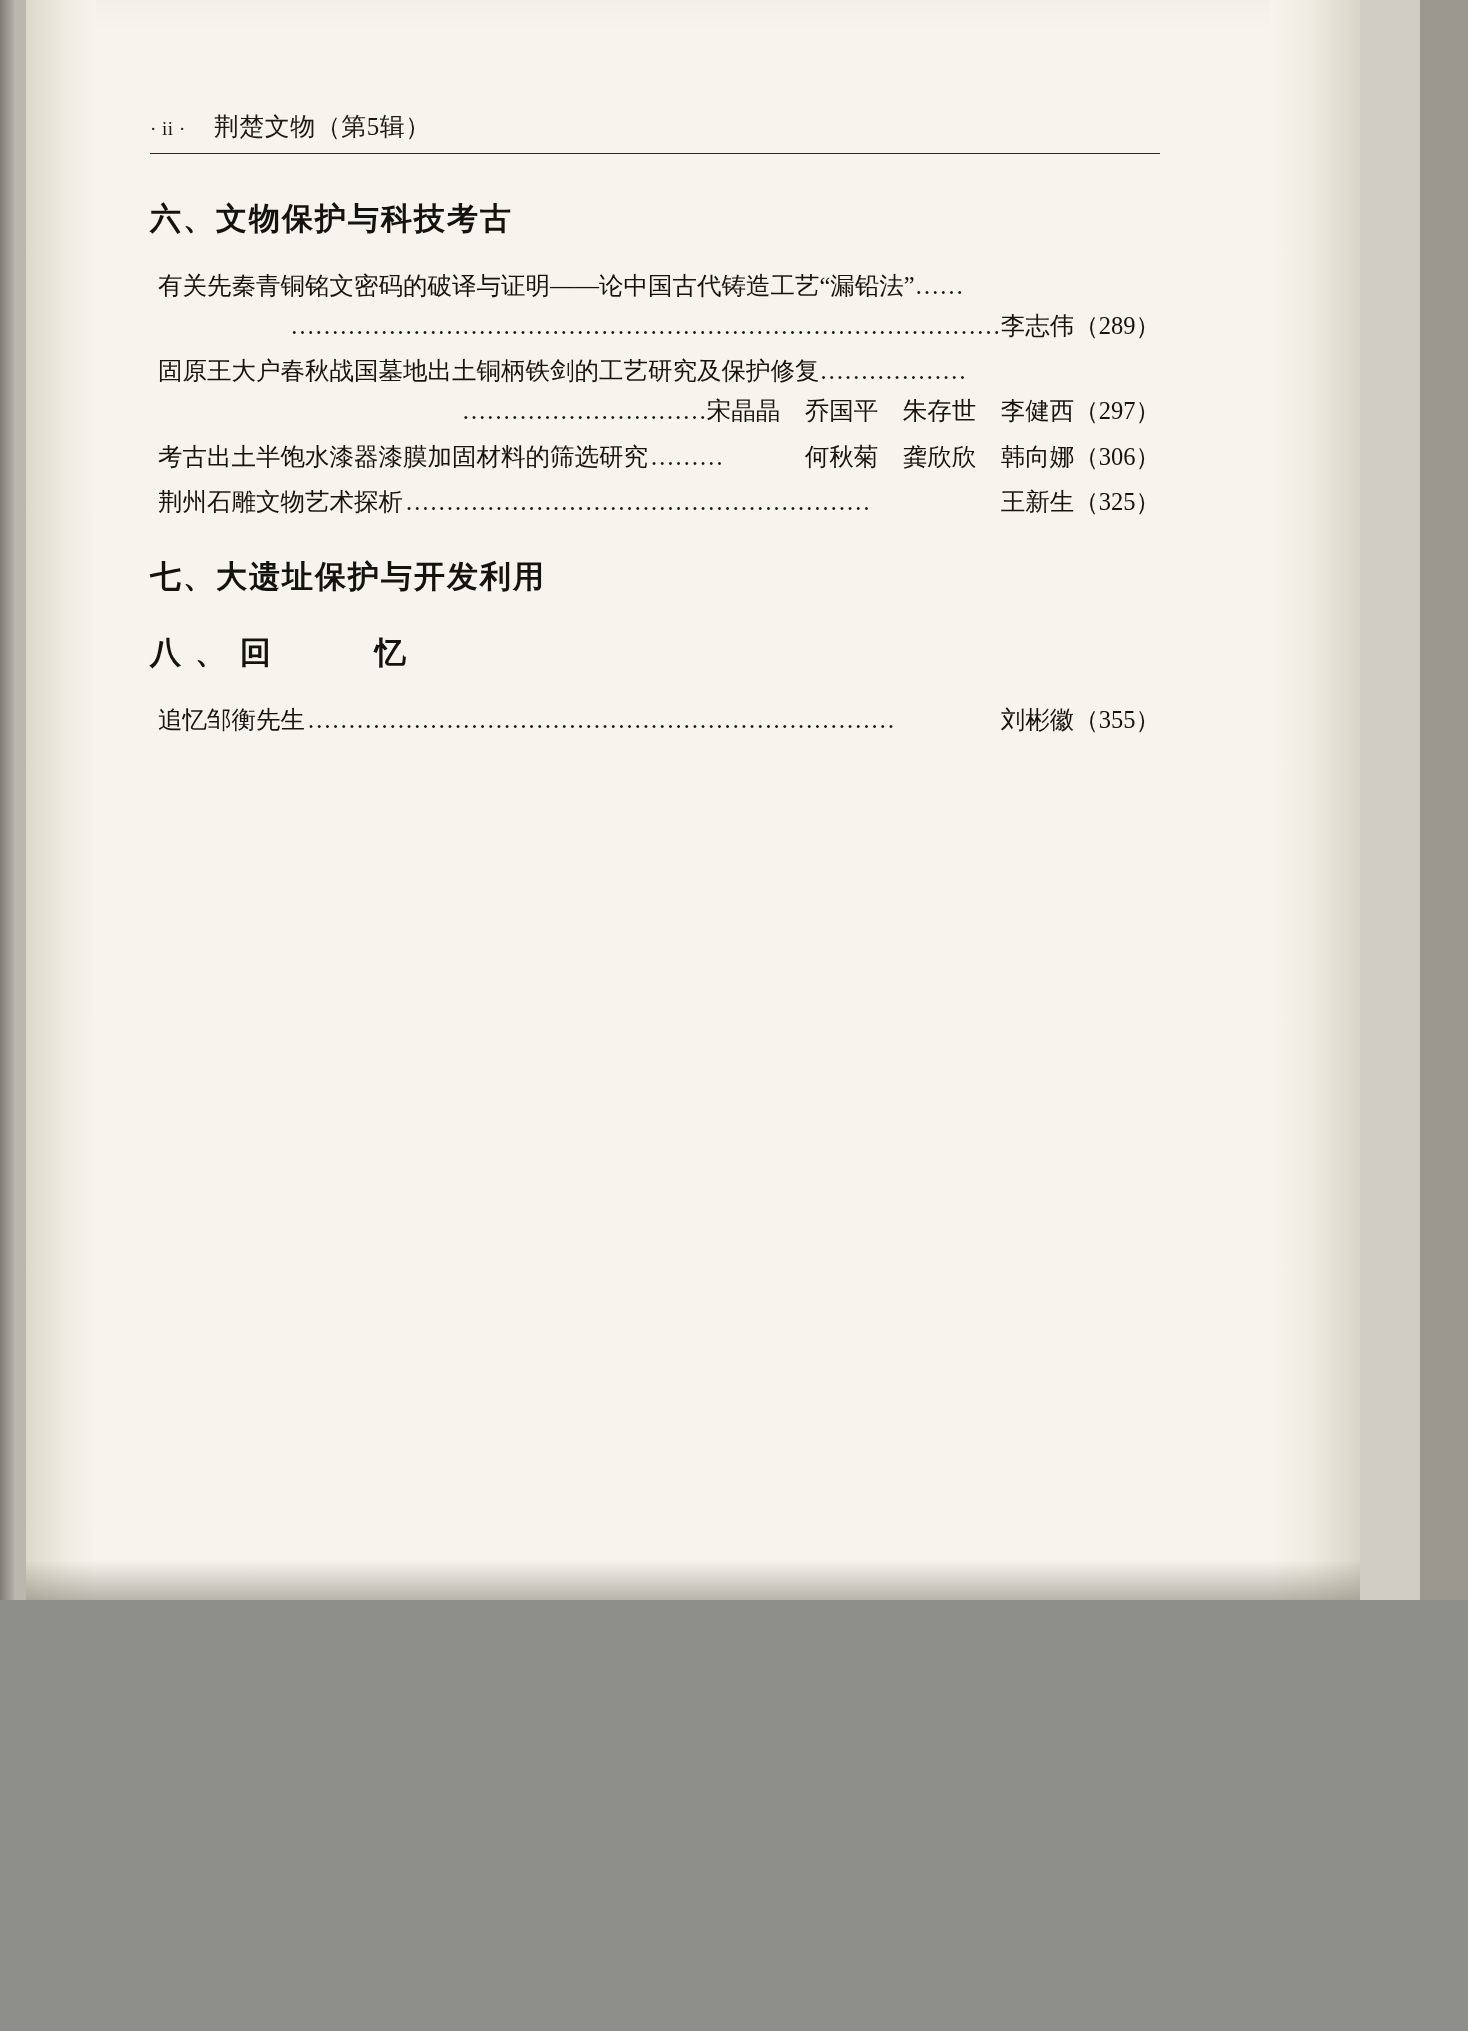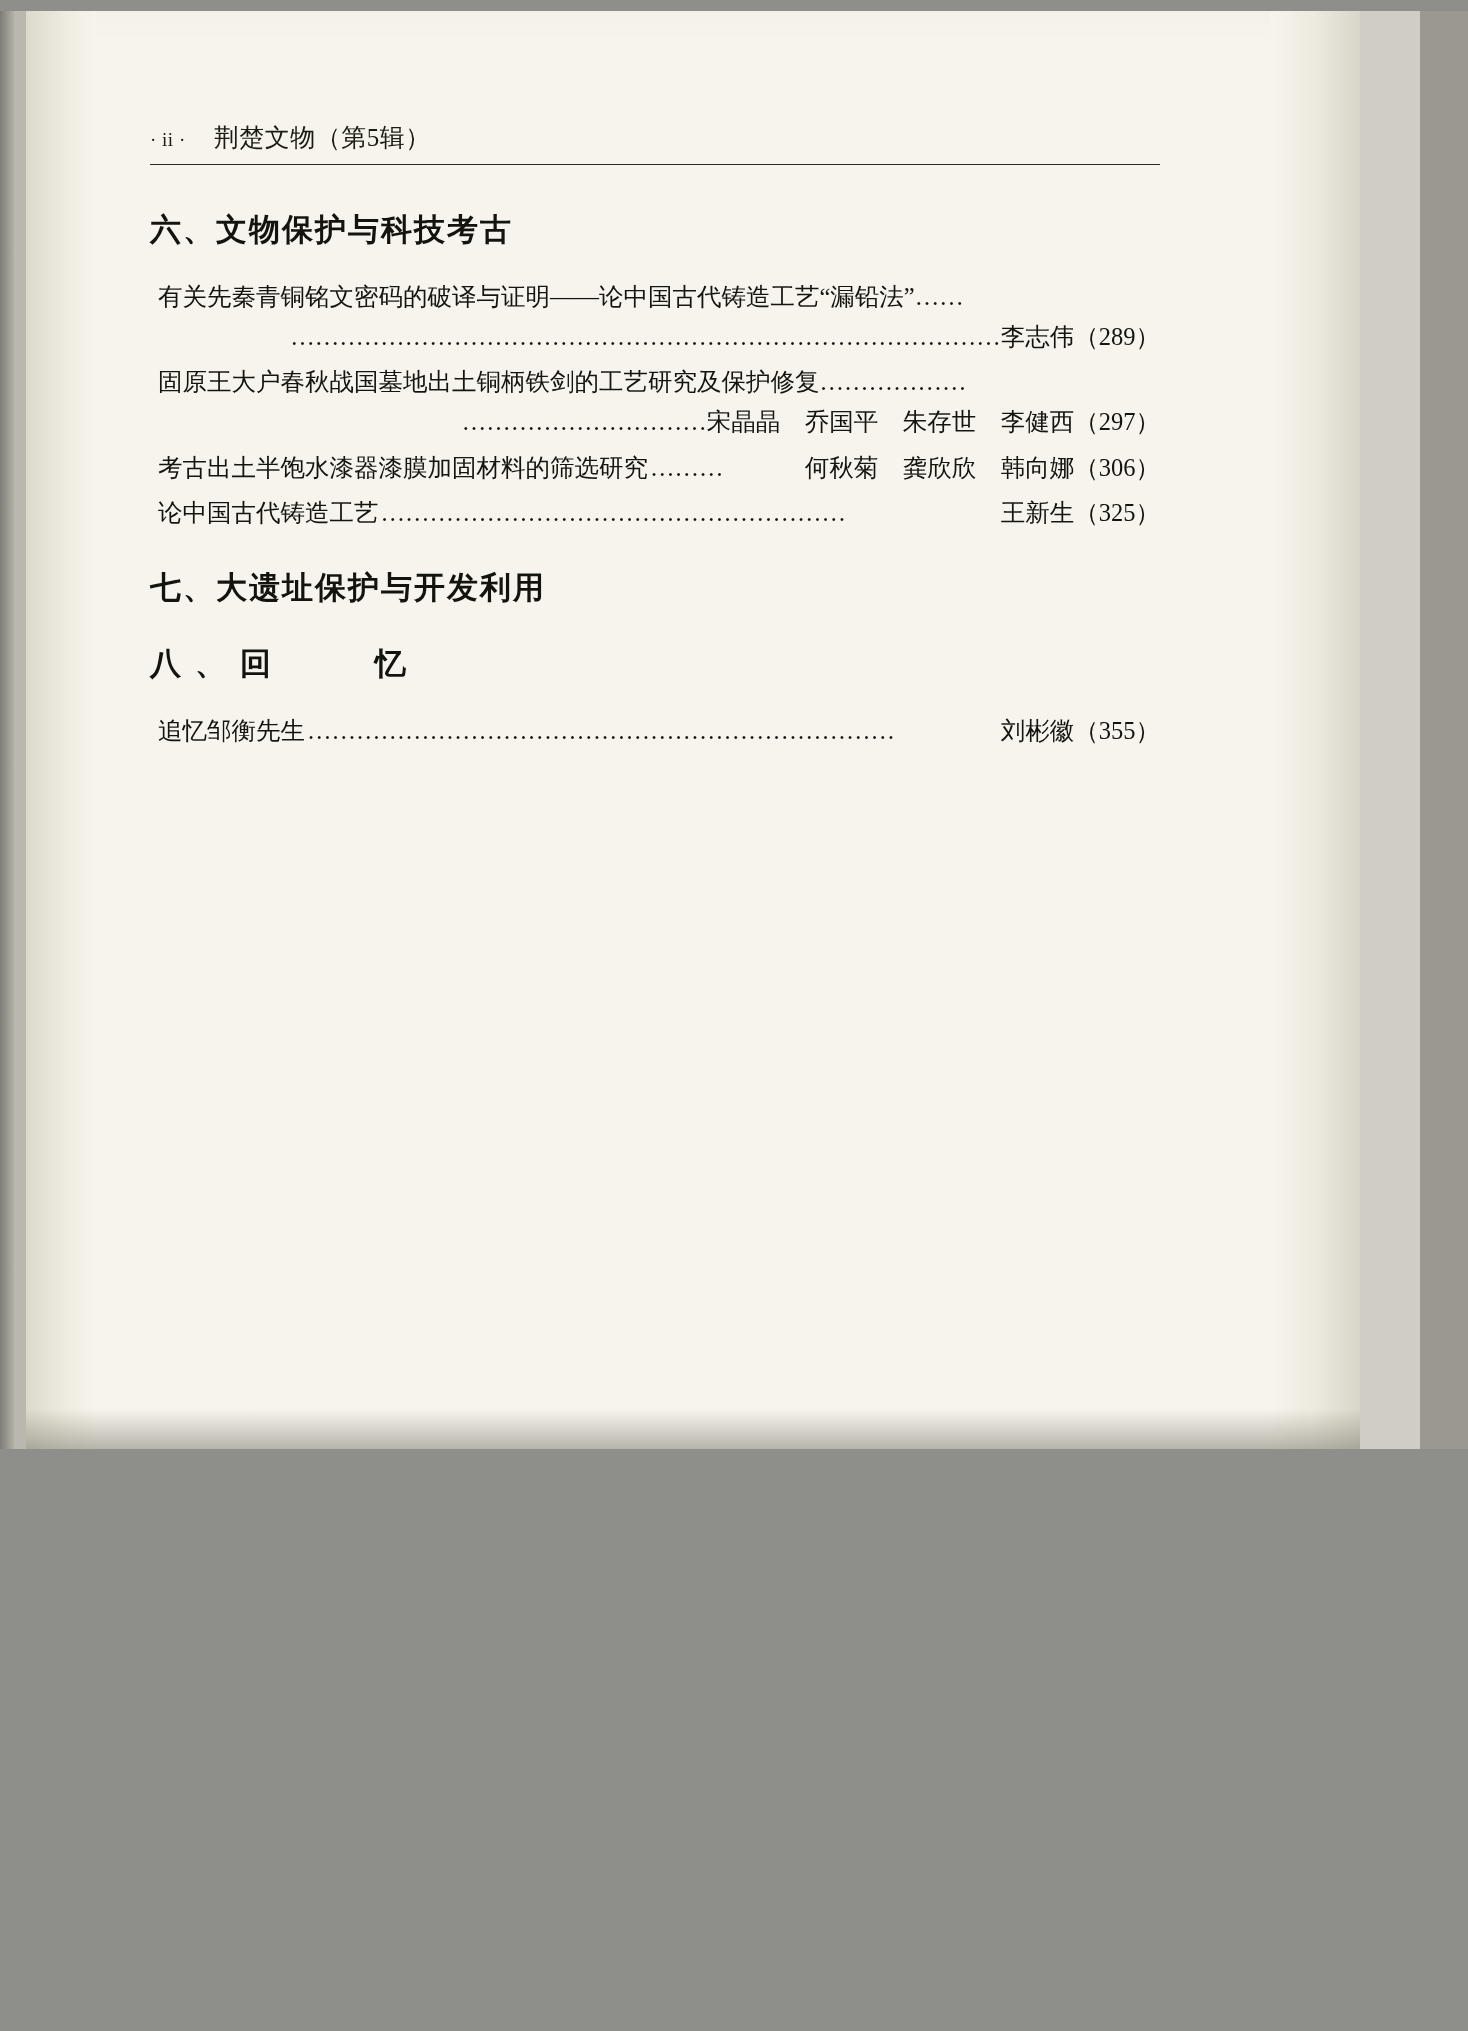--- a/index.html
+++ b/index.html
@@ -3,25 +3,24 @@
 <meta charset="utf-8">
 <style>
   html, body {
     margin: 0;
     padding: 0;
     background: #8e8e8a;
   }
   .page-canvas {
     position: relative;
     width: 1468px;
-    height: 1438px;
+    height: 1600px;
     background: #3b82f6;
     overflow: hidden;
     font-family: "Liberation Serif", "DejaVu Serif", serif;
-    margin-top: 11px;
   }
   
   .scan-bg {
     position: absolute;
     inset: 0;
     background: linear-gradient(90deg,
         #6f6e69 0px, #6f6e69 10px,
         #b9b7ae 10px, #b9b7ae 26px,
         #e9e7de 26px, #e9e7de 120px,
         #f2f0e8 120px, #f2f0e8 1360px,
@@ -183,21 +182,21 @@
       </span>
     </div>
 
     <div class="toc-entry row-flex">
       <span class="t indent-title">考古出土半饱水漆器漆膜加固材料的筛选研究</span>
       <span class="dots">………</span>
       <span class="r"><span class="authors">何秋菊　龚欣欣　韩向娜</span><span class="pageno">（306）</span></span>
     </div>
 
     <div class="toc-entry row-flex">
-      <span class="t indent-title">论中国古代铸造工艺</span>
+      <span class="t indent-title">荆州石雕文物艺术探析</span>
       <span class="dots">…………………………………………………</span>
       <span class="r"><span class="authors">王新生</span><span class="pageno">（325）</span></span>
     </div>
 
     <div class="section-title">七、大遗址保护与开发利用</div>
 
 
     <div class="section-title sec8">八、回　　忆</div>
 
     <div class="toc-entry row-flex">

